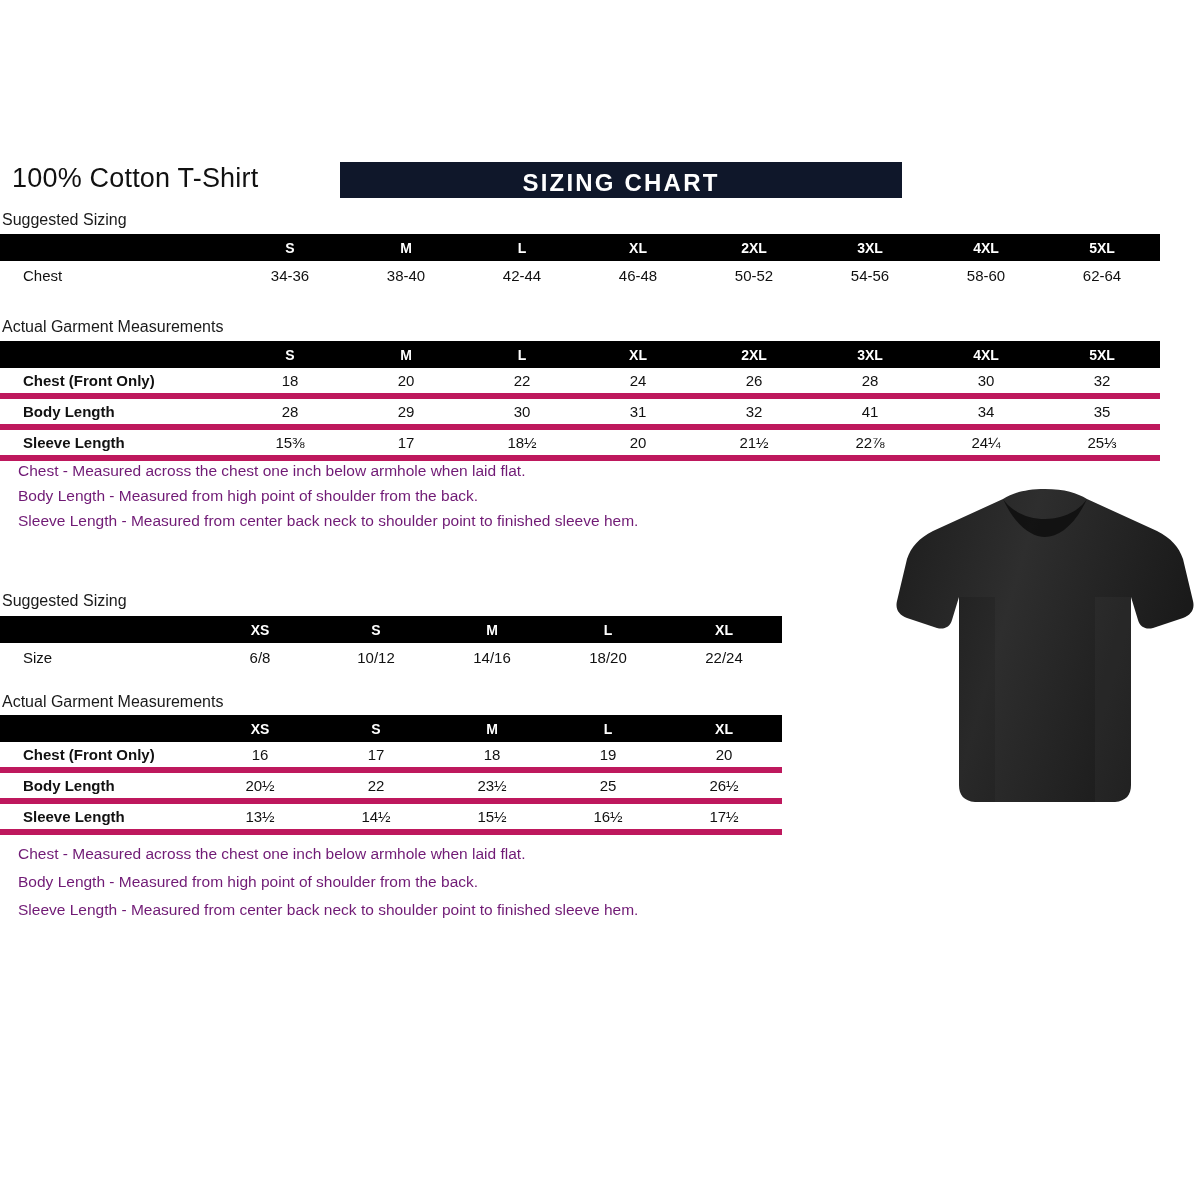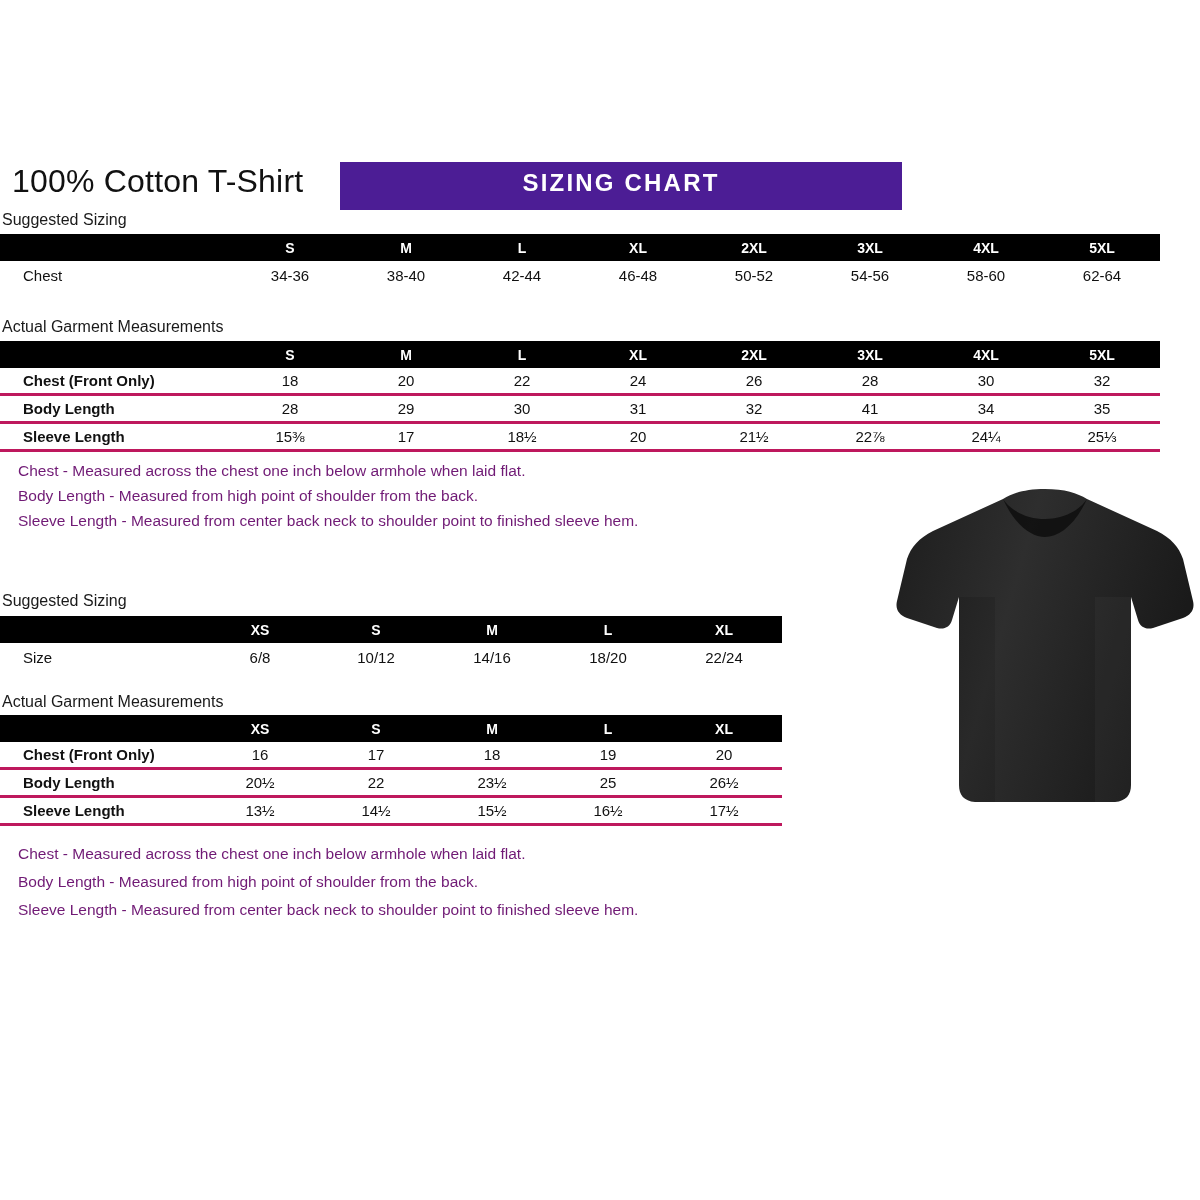--- a/index.html
+++ b/index.html
@@ -22,33 +22,33 @@
     top: 0;
     width: 1200px;
     height: 1200px;
   }
 
   
   .adult-title {
     position: absolute;
     left: 12px;
     top: 163px;
-    font-size: 32px;
+    font-size: 27px;
     font-weight: 500;
     letter-spacing: 0.2px;
     color: #111;
     text-align: right;
   }
   .sizing-chart-banner {
     position: absolute;
     left: 340px;
     top: 162px;
     width: 562px;
-    height: 48px;
-    background: #4c1d95;
+    height: 36px;
+    background: #0f172a;
   }
   .sizing-chart-banner span {
     position: absolute;
     left: 0;
     right: 0;
     top: 7px;
     text-align: center;
     color: #fff;
     font-size: 24px;
     font-weight: 700;
@@ -94,21 +94,21 @@
   .chart td.rowlabel, .chart th.rowlabel {
     text-align: left;
     padding-left: 23px;
     font-weight: 700;
   }
   .chart thead th.rowlabel {
     background: #000;
     color: #000;
   }
   .chart tbody tr.bordered td {
-    border-bottom: 3px solid #be185d;
+    border-bottom: 6px solid #be185d;
   }
 
   
   #adult-suggested {
     left: 0px;
     top: 234px;
     width: 1160px;
   }
   #adult-suggested col.c0 { width: 232px; }
   #adult-suggested col.cx { width: 116px; }

